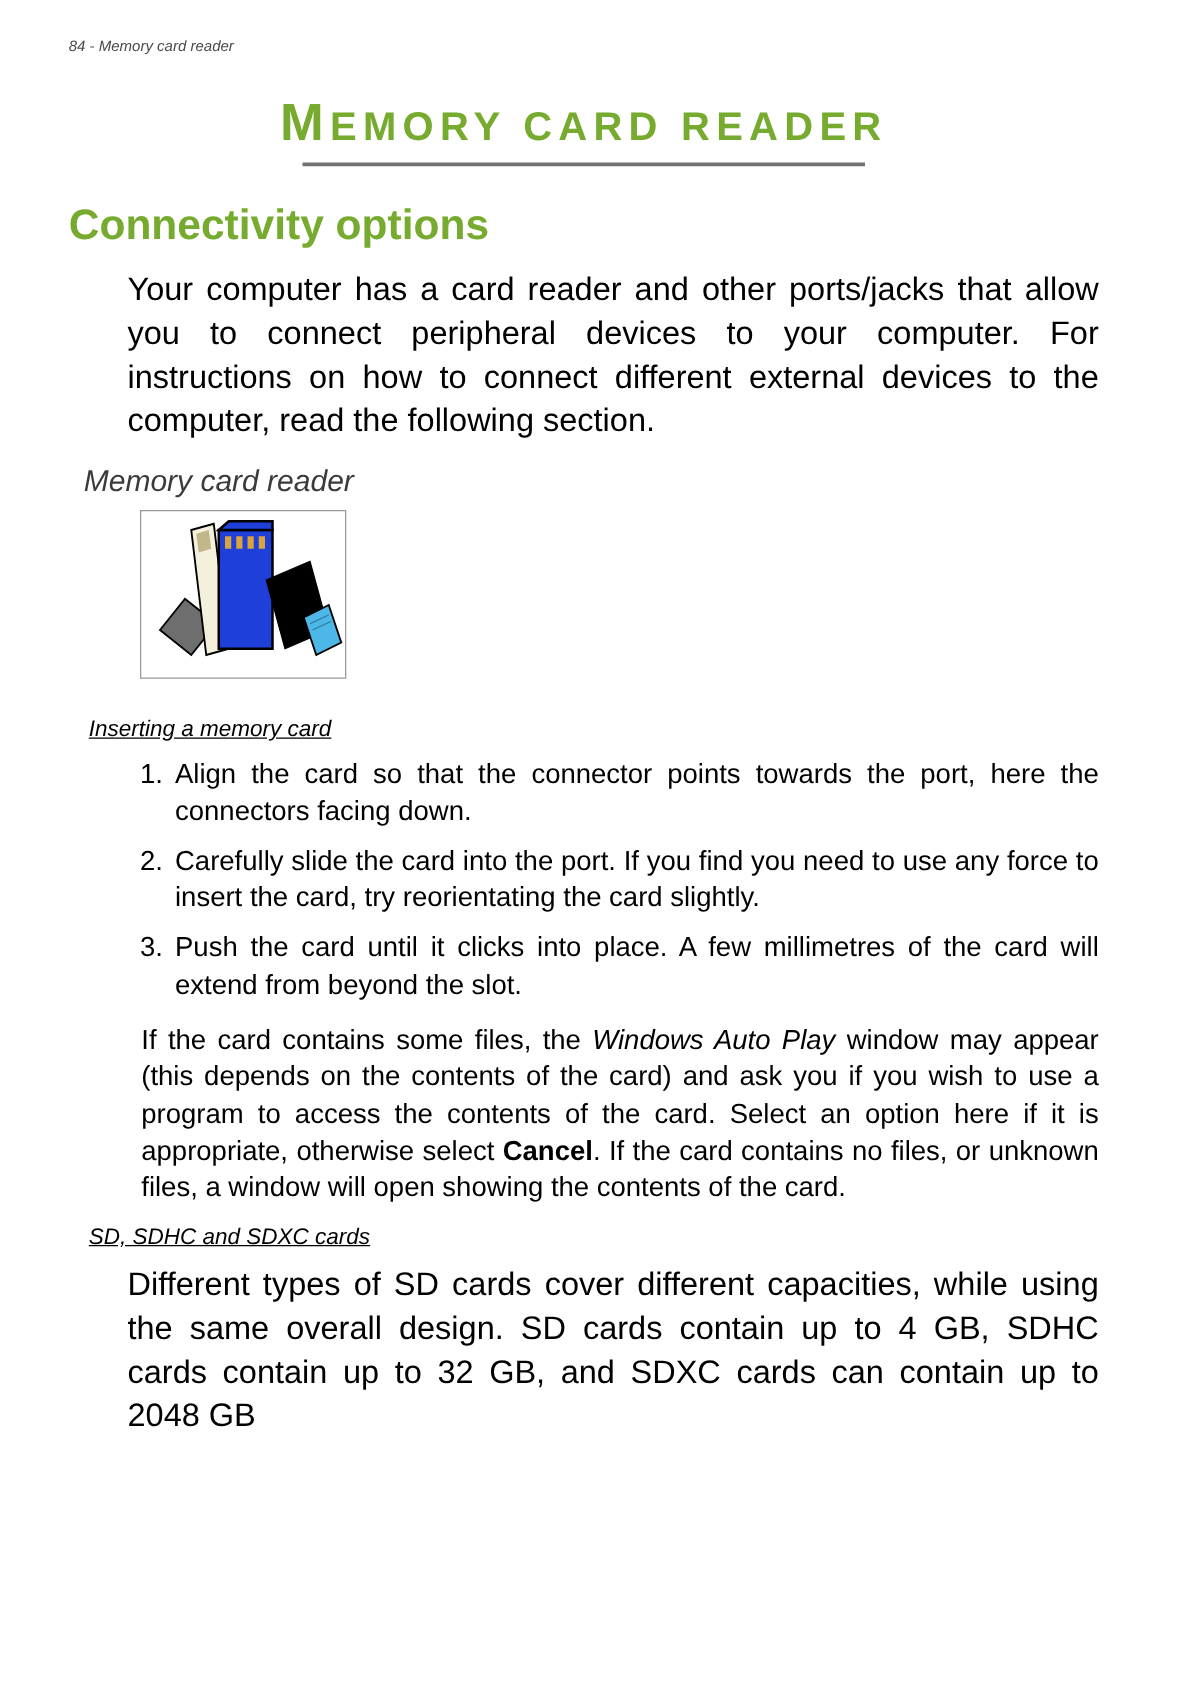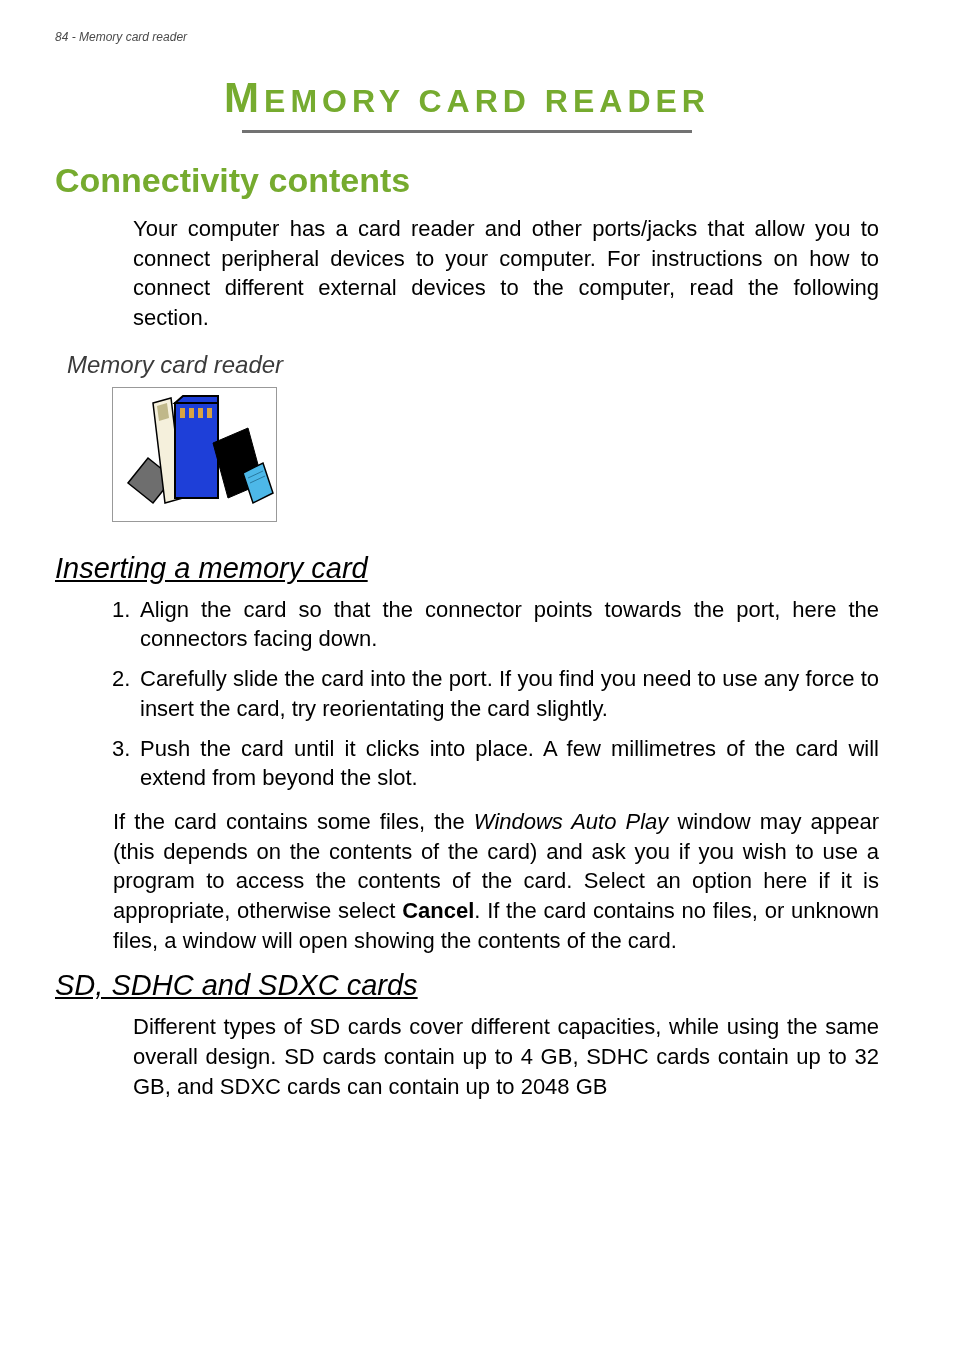--- a/index.html
+++ b/index.html
@@ -41,38 +41,38 @@
       background: #727272;
       margin: 0 auto 28px auto;
     }
     .section-heading {
       color: #76AB2F;
       font-size: 34px;
       font-weight: bold;
       margin-bottom: 14px;
     }
     .body-text {
-      font-size: 22px;
+      font-size: 26px;
       line-height: 1.35;
       text-align: justify;
-      margin-left: 78px;
+      margin-left: 47px;
       margin-bottom: 18px;
     }
     .sub-heading {
       font-size: 24px;
       font-style: italic;
       color: #3b3b3b;
       margin-left: 12px;
       margin-bottom: 8px;
     }
     .underlined-heading {
-      font-size: 29px;
+      font-size: 18px;
       font-style: italic;
       text-decoration: underline;
-      margin-left: 0px;
+      margin-left: 16px;
       margin-bottom: 10px;
       color: #000;
     }
     .text-with-image {
       display: flex;
       gap: 10px;
       align-items: flex-start;
       margin-left: 57px;
       margin-bottom: 30px;
     }
@@ -116,21 +116,21 @@
 </head>
 <body>
 
 <div class="page-header">84 - Memory card reader</div>
 
 <div class="main-title">
   <span class="big-m">M</span><span class="rest">EMORY CARD READER</span>
 </div>
 <div class="title-underline"></div>
 
-<div class="section-heading">Connectivity contents</div>
+<div class="section-heading">Connectivity options</div>
 
 <div class="body-text">Your computer has a card reader and other ports/jacks that allow you to connect peripheral devices to your computer. For instructions on how to connect different external devices to the computer, read the following section.</div>
 
 <div class="sub-heading">Memory card reader</div>
 
 <div class="text-with-image">
   <div class="card-image">
     <svg width="165" height="135" viewBox="0 0 165 135">
 
       <polygon points="15,95 40,115 60,90 35,70" fill="#6e6e6e" stroke="#000" stroke-width="1.5"></polygon>

